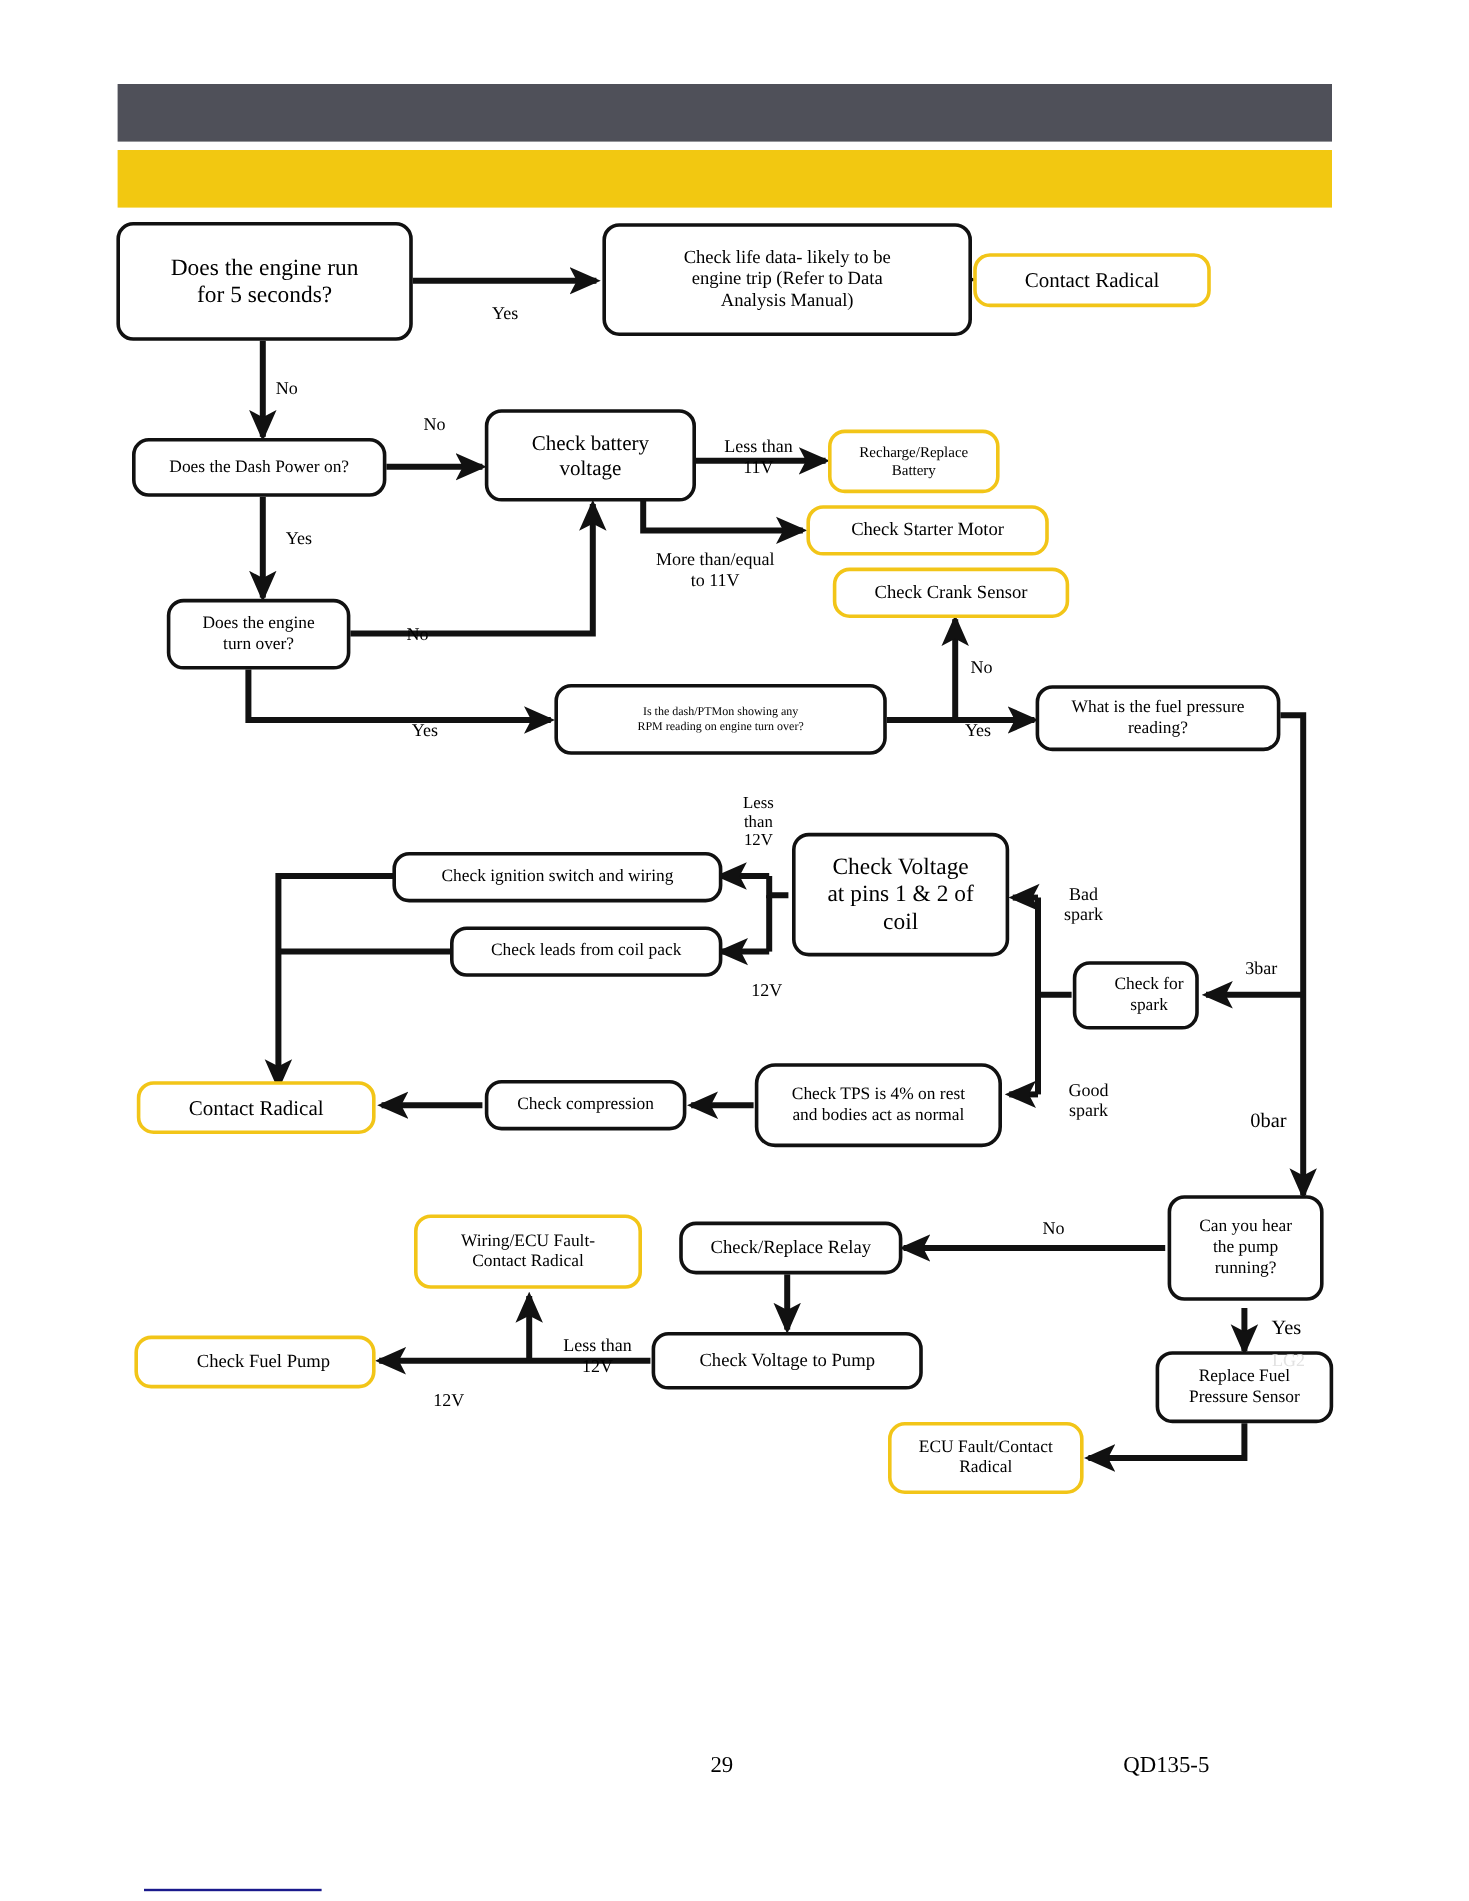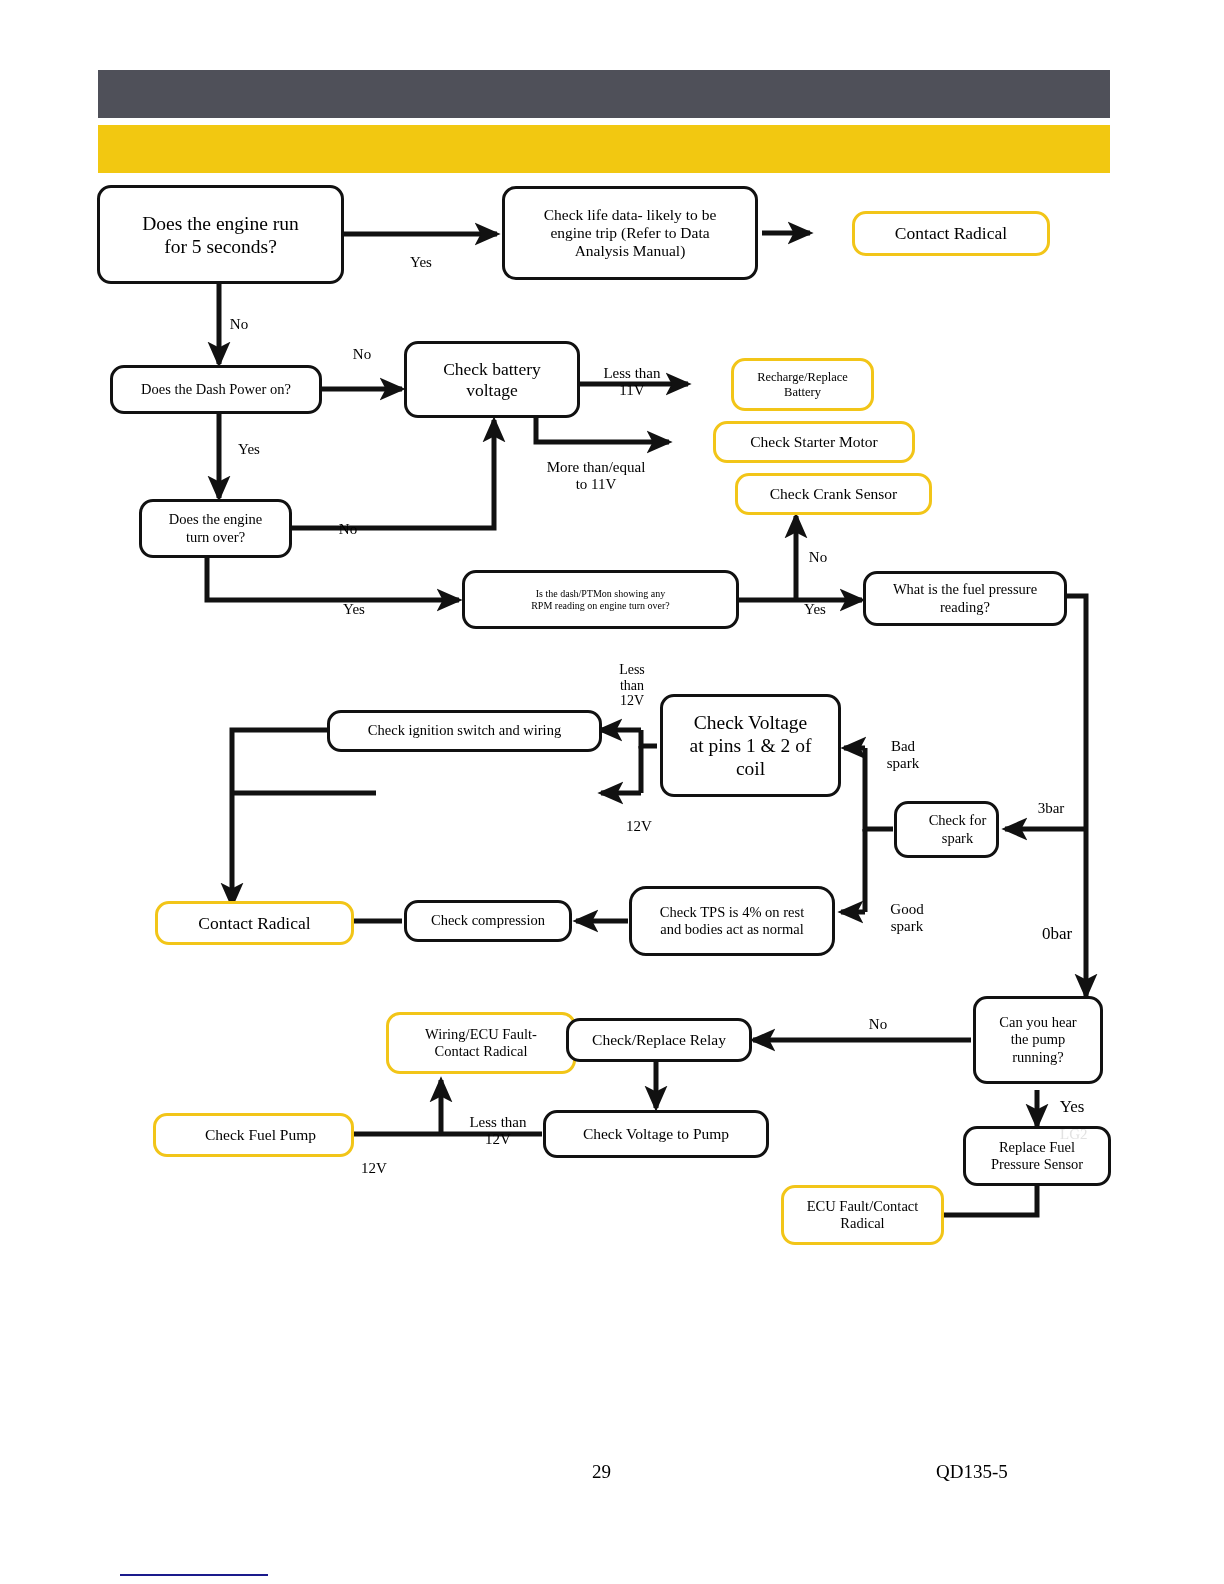--- a/index.html
+++ b/index.html
@@ -10,21 +10,21 @@
   .bar{position:absolute;}
   #hdr-dark{left:98px;top:70px;width:1012px;height:48px;background:#4f5059;}
   #hdr-yellow{left:98px;top:125px;width:1012px;height:48px;background:#f2c811;}
 
   
   .node{position:absolute;box-sizing:border-box;display:flex;
         align-items:center;justify-content:center;text-align:center;
         background:#fff;border-radius:14px;line-height:1.18;
         padding:2px 6px;}
   .node.black{border:3.5px solid #111;}
-  .node.yellow{border:3.5px solid #f2c518;margin-left:41px;}
+  .node.yellow{border:3.5px solid #f2c518;}
   .node span{display:block;white-space:pre-line;}
 
   .fs12{font-size:12.5px;text-align:center;}
   .fs13{font-size:10px;}
   .fs14{font-size:14.5px;}
   .fs15{font-size:15.5px;}
   .fs17{font-size:17.5px;}
   .fs19{font-size:19.5px;}
 
   
@@ -114,21 +114,21 @@
 
       <path d="M1037,1186 L1037,1215 L907,1215" marker-end="url(#ah)"></path>
     </g>
   </svg>
 
   <div class="node black fs19" style="left:97px;top:185px;width:247px;height:99px;">
     <span>Does the engine run
 for 5 seconds?</span>
   </div>
 
-  <div class="node black fs15" style="left:502px;top:186px;width:256px;height:94px;">
+  <div class="node black fs15" style="left:502px;top:186px;width:308px;height:94px;">
     <span>Check life data- likely to be
 engine trip (Refer to Data
 Analysis Manual)</span>
   </div>
 
   <div class="node yellow fs17" style="left:811px;top:211px;width:198px;height:45px;">
     <span>Contact Radical</span>
   </div>
 
   <div class="node black fs14" style="left:110px;top:365px;width:212px;height:49px;">
@@ -165,20 +165,23 @@
 
   <div class="node black fs14" style="left:863px;top:571px;width:204px;height:55px;">
     <span>What is the fuel pressure
 reading?</span>
   </div>
 
   <div class="node black fs14" style="left:327px;top:710px;width:275px;height:42px;">
     <span>Check ignition switch and wiring</span>
   </div>
 
+  <div class="node black fs14" style="left:375px;top:772px;width:227px;height:42px;">
+    <span>Check leads from coil pack</span>
+  </div>
 
   <div class="node black fs19" style="left:660px;top:694px;width:181px;height:103px;">
     <span>Check Voltage
 at pins 1 &amp; 2 of
 coil</span>
   </div>
 
   <div class="node black fs14" style="left:894px;top:801px;width:105px;height:57px;padding-left:28px;">
     <span>Check for
 spark</span>

